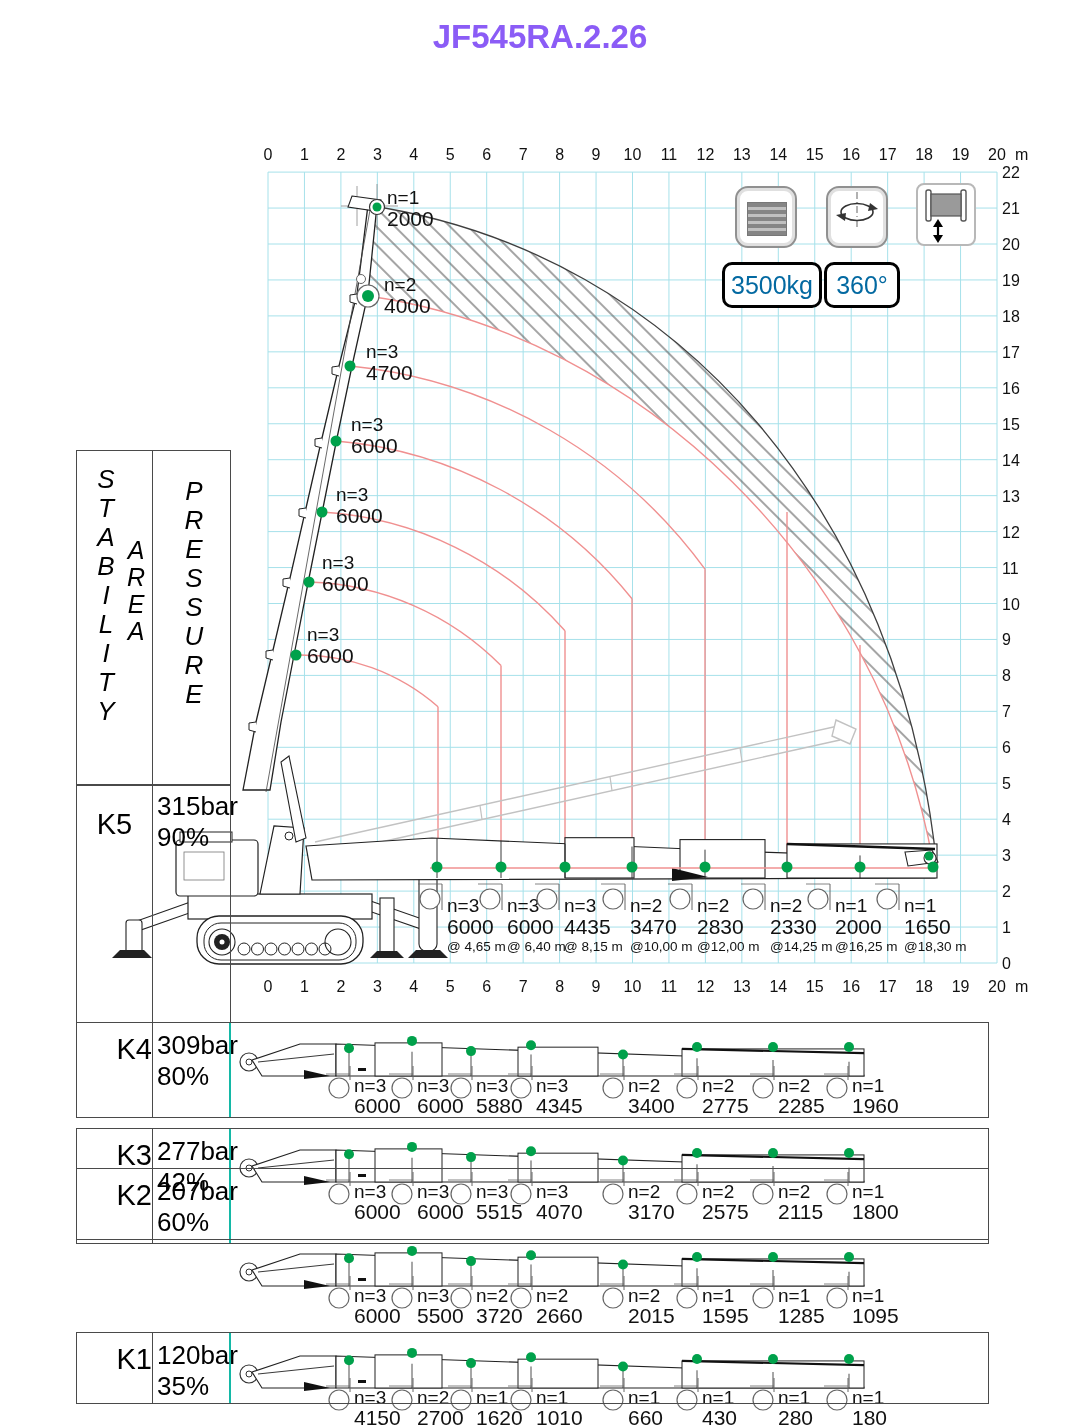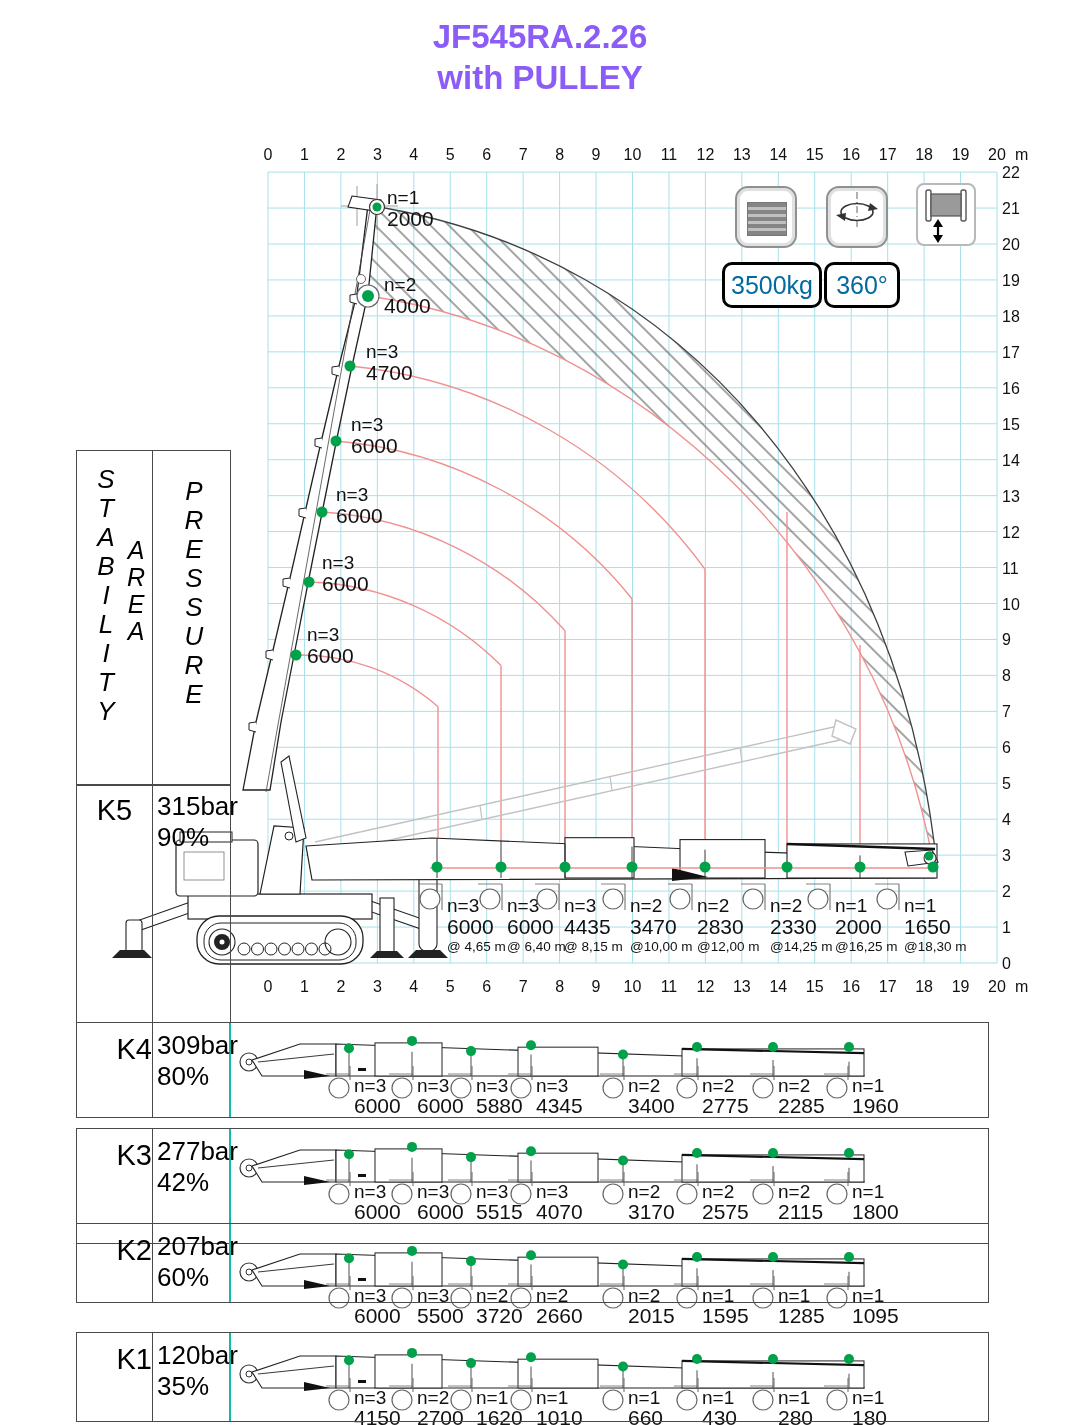--- a/index.html
+++ b/index.html
@@ -610,21 +610,20 @@
         <line x1="848" y1="1378" x2="848" y2="1392" stroke="#666" stroke-width="1"></line>
         <line x1="824" y1="1386" x2="848" y2="1386" stroke="#666" stroke-width="0.8"></line>
         <circle cx="837" cy="1400" r="10" fill="#fff" stroke="#666" stroke-width="1.2"></circle>
         <text x="852" y="1404" font-size="19" text-anchor="start">n=1</text>
         <text x="852" y="1425" font-size="21" text-anchor="start">180</text>
       </g>
     </svg>
 
   <div id="title" class="ovl">
     <div>JF545RA.2.26</div>
-    <div>with PULLEY</div>
   </div>
 
   <div id="icon-cw" class="icnbox">
     <div class="stripes"></div>
   </div>
   <div id="icon-rot" class="icnbox">
     <svg width="58" height="58" viewBox="0 0 58 58">
       <line x1="29" y1="4" x2="29" y2="40" stroke="#888" stroke-width="1.3" stroke-dasharray="7 3 1 3"></line>
       <ellipse cx="29" cy="24" rx="16" ry="8.5" fill="none" stroke="#333" stroke-width="1.6"></ellipse>
       <polygon points="42,15 50,21 40,23" fill="#333"></polygon>
@@ -674,21 +673,21 @@
         <div class="letter">E</div>
         <div class="letter">S</div>
         <div class="letter">S</div>
         <div class="letter">U</div>
         <div class="letter">R</div>
         <div class="letter">E</div>
       </div>
   </div>
 
   <div class="cell" style="left:76px;top:785px;width:77px;height:238px;display:flex;justify-content:center">
-    <span class="kbig" style="margin-top:8px">K5</span>
+    <span class="kbig" style="margin-top:22px">K5</span>
   </div>
   <div class="cell" style="left:152px;top:785px;width:79px;height:238px;padding:5px 0 4px 4px">
     <div class="ptxt">315bar</div>
     <div class="ptxt">90%</div>
   </div>
 
   <div class="rowbox" style="top:1022px;height:96px">
     <div class="kc">
       <span class="kbig">K4</span>
       </div>
@@ -699,30 +698,30 @@
   </div>
   <div class="rowbox" style="top:1128px;height:116px">
     <div class="kc">
       <span class="kbig">K3</span>
       </div>
     <div class="pc">
       <div class="ptxt">277bar</div>
       <div class="ptxt">42%</div>
       </div>
   </div>
-  <div class="rowbox" style="top:1223px;height:80px">
+  <div class="rowbox" style="top:1168px;height:72px">
     <div class="kc">
       <span class="kbig">K2</span>
       </div>
     <div class="pc">
       <div class="ptxt">207bar</div>
       <div class="ptxt">60%</div>
       </div>
   </div>
-  <div class="rowbox" style="top:1332px;height:90px">
+  <div class="rowbox" style="top:1332px;height:72px">
     <div class="kc">
       <span class="kbig">K1</span>
       </div>
     <div class="pc">
       <div class="ptxt">120bar</div>
       <div class="ptxt">35%</div>
       </div>
   </div>
 
 </div>

